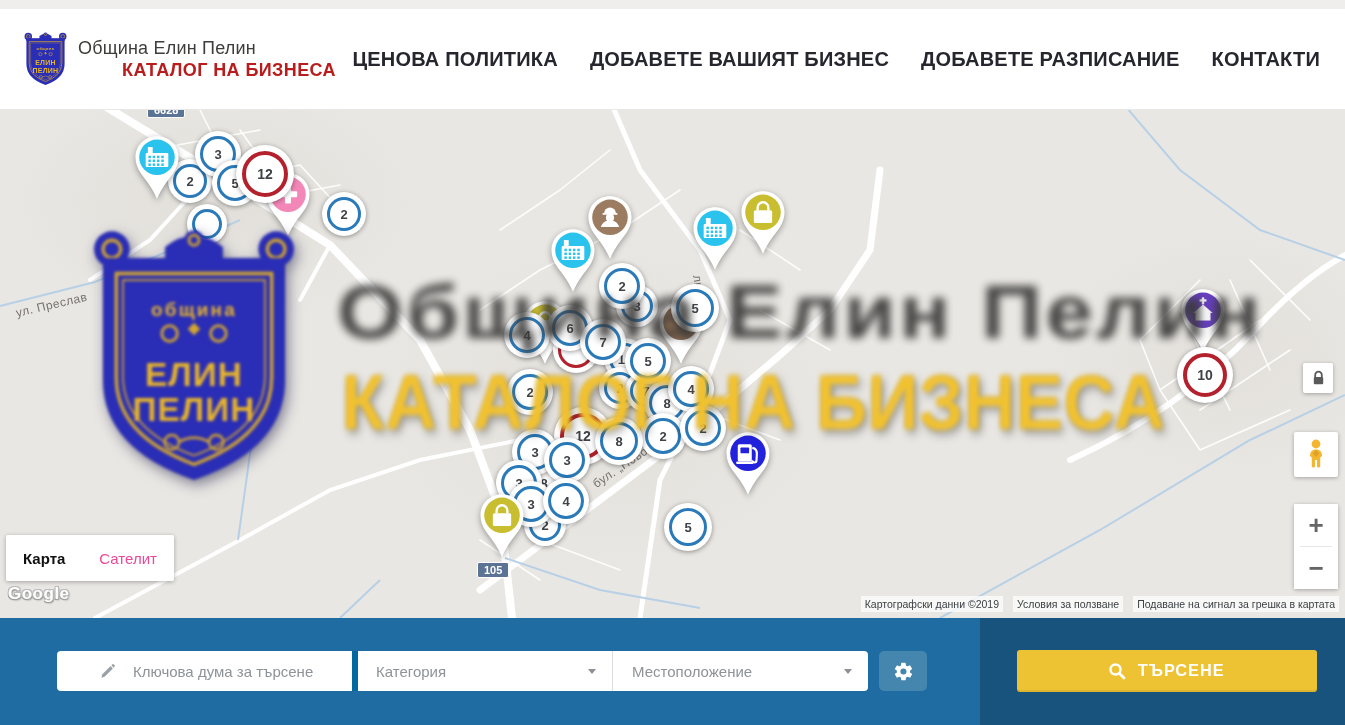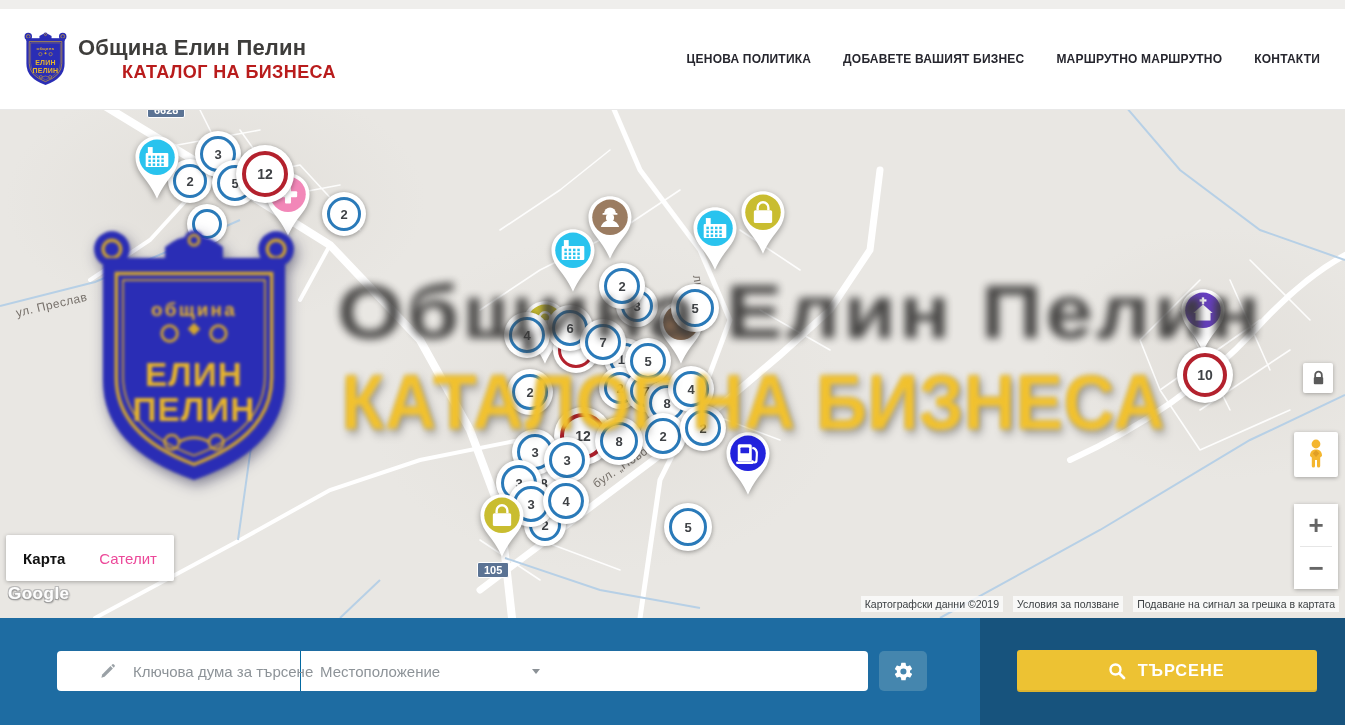--- a/index.html
+++ b/index.html
@@ -7,24 +7,24 @@
   body { font-family:"Liberation Sans", sans-serif; background:#fff; }
   .page { position:relative; width:1345px; height:725px; overflow:hidden; background:#fff; }
 
   
   .topstrip { position:absolute; top:0; left:0; right:0; height:9px; background:#efeeec; }
   header { position:absolute; top:9px; left:0; right:0; height:101px; background:#fff;
            border-bottom:1px solid #e8e8e8; display:flex; align-items:center;
            justify-content:space-between; padding:0 25px 0 22px; z-index:30; }
   .brand { display:flex; align-items:center; cursor:pointer; }
   .logo-small { width:47px; height:61px; margin-right:9px; flex:0 0 auto; }
-  .brand-title { font-size:22px; font-weight:700; color:#3e3d3b; letter-spacing:.2px; }
+  .brand-title { font-size:18px; font-weight:400; color:#3e3d3b; letter-spacing:.2px; }
   .brand-subtitle { font-size:18px; font-weight:700; color:#b91c1c; letter-spacing:.4px; margin-top:1px;margin-left:44px; }
   nav { display:flex; gap:32px; align-items:center; }
-  .nav-item { font-size:12px; font-weight:700; color:#26262e; letter-spacing:.2px;
+  .nav-item { font-size:20px; font-weight:700; color:#26262e; letter-spacing:.2px;
               text-decoration:none; cursor:pointer; white-space:nowrap; }
 
   
   .map { position:absolute; top:110px; left:0; width:1345px; height:508px; overflow:hidden;
          background:#e9e7e3;
          background-image:
            radial-gradient(ellipse 300px 180px at 16% 18%, #e2dfda 0%, rgba(226,223,218,0) 70%),
            radial-gradient(ellipse 340px 240px at 45% 58%, #e3e0db 0%, rgba(227,224,219,0) 70%),
            radial-gradient(ellipse 260px 180px at 91% 48%, #e3e0db 0%, rgba(227,224,219,0) 70%);
          cursor:grab; }
@@ -78,21 +78,21 @@
                     font-size:26px; font-weight:700; color:#666; cursor:pointer; line-height:1; }
   .zdiv { height:1px; background:#e6e6e6; margin:0 6px; }
 
   
   .searchbar { position:absolute; top:618px; left:0; width:1345px; height:107px;
                background:#1e6ca2; z-index:30; }
   .right-panel { position:absolute; left:980px; top:0; bottom:0; right:0; background:#17537d; }
   .fields { position:absolute; left:57px; top:33px; width:811px; height:40px; background:#fff;
             border-radius:4px; display:flex; align-items:stretch; }
   .seg { display:flex; align-items:center; }
-  .seg-keyword { width:244px; border-right:1px solid #0369a1; }
+  .seg-keyword { width:301px; border-right:6px solid #0369a1; }
   .seg-cat { width:255px; border-right:1px solid #dcdcdc; padding:0 16px 0 18px; cursor:pointer; }
   .seg-loc { width:255px; padding:0 16px 0 19px; cursor:pointer; }
   .seg-keyword .pencil { margin-left:42px; margin-right:17px; flex:0 0 auto; display:flex; }
   .seg-keyword input { border:none; outline:none; flex:1; font-family:inherit; font-size:15px;
                        color:#555; background:transparent; }
   .seg-keyword input::placeholder { color:#8d9398; opacity:1; }
   .sel-value { flex:1; font-size:15px; color:#8d9398; }
   .caret { width:0; height:0; border-left:4.5px solid transparent; border-right:4.5px solid transparent;
            border-top:5px solid #8b9196; }
   .gear-btn { position:absolute; left:879px; top:33px; width:48px; height:40px; border:none;
@@ -139,21 +139,21 @@
     <path d="M86 206Q100 198 114 206" stroke="#d3a62e" stroke-width="2.2" fill="none"></path>
   </svg></div>
       <div class="brand-text">
         <div class="brand-title">Община Елин Пелин</div>
         <div class="brand-subtitle">КАТАЛОГ НА БИЗНЕСА</div>
       </div>
     </div>
     <nav id="main-nav">
         <a class="nav-item">ЦЕНОВА ПОЛИТИКА</a>
         <a class="nav-item">ДОБАВЕТЕ ВАШИЯТ БИЗНЕС</a>
-        <a class="nav-item">МАРШРУТНО МАРШРУТНО</a>
+        <a class="nav-item">ДОБАВЕТЕ РАЗПИСАНИЕ</a>
         <a class="nav-item">КОНТАКТИ</a>
       </nav>
   </header>
 
   <div class="map">
     <svg class="roads" width="1345" height="508" viewBox="0 0 1345 508">
       <g stroke="#ffffff" fill="none" stroke-linecap="round">
         <path d="M95 -10 L210 60 L330 135 L420 230 L470 320 L500 400 L512 508" stroke-width="8"></path>
         <path d="M212 62 L150 130 L90 170" stroke-width="4"></path>
         <path d="M330 135 L300 190" stroke-width="4"></path>
@@ -495,20 +495,24 @@
     <div class="fields">
       <div class="seg seg-keyword">
         <span class="pencil">
           <svg width="17" height="17" viewBox="0 0 18 18">
             <path d="M2.5 15.5l.9-3.4 8.8-8.8 2.5 2.5-8.8 8.8-3.4.9z" fill="#9aa1a6"></path>
             <path d="M13.1 2.4l.8-.8a1.3 1.3 0 0 1 1.9 0l.6.6a1.3 1.3 0 0 1 0 1.9l-.8.8z" fill="#9aa1a6"></path>
           </svg>
         </span>
         <input type="text" placeholder="Ключова дума за търсене" style="">
       </div>
+      <div class="seg seg-cat">
+        <span class="sel-value">Категория</span>
+        <span class="caret"></span>
+      </div>
       <div class="seg seg-loc">
         <span class="sel-value">Местоположение</span>
         <span class="caret"></span>
       </div>
     </div>
 
     <button class="gear-btn">
       <svg width="21" height="21" viewBox="0 0 24 24">
         <path fill="#fff" fill-rule="evenodd" d="M19.4 13c.04-.33.06-.66.06-1s-.02-.67-.06-1l2.1-1.65a.5.5 0 0 0 .12-.64l-2-3.46a.5.5 0 0 0-.6-.22l-2.5 1a7.6 7.6 0 0 0-1.7-1l-.4-2.65A.5.5 0 0 0 13.9 2h-4a.5.5 0 0 0-.5.42l-.4 2.65c-.6.25-1.17.6-1.7 1l-2.5-1a.5.5 0 0 0-.6.22l-2 3.46a.5.5 0 0 0 .12.64L4.5 11c-.04.33-.06.66-.06 1s.02.67.06 1l-2.1 1.65a.5.5 0 0 0-.12.64l2 3.46c.14.24.4.33.6.22l2.5-1c.53.4 1.1.75 1.7 1l.4 2.65a.5.5 0 0 0 .5.42h4a.5.5 0 0 0 .5-.42l.4-2.65c.6-.25 1.17-.6 1.7-1l2.5 1c.25.1.5 0 .6-.22l2-3.46a.5.5 0 0 0-.12-.64L19.4 13zM11.9 15.5a3.5 3.5 0 1 1 0-7 3.5 3.5 0 0 1 0 7z"></path>
       </svg>

